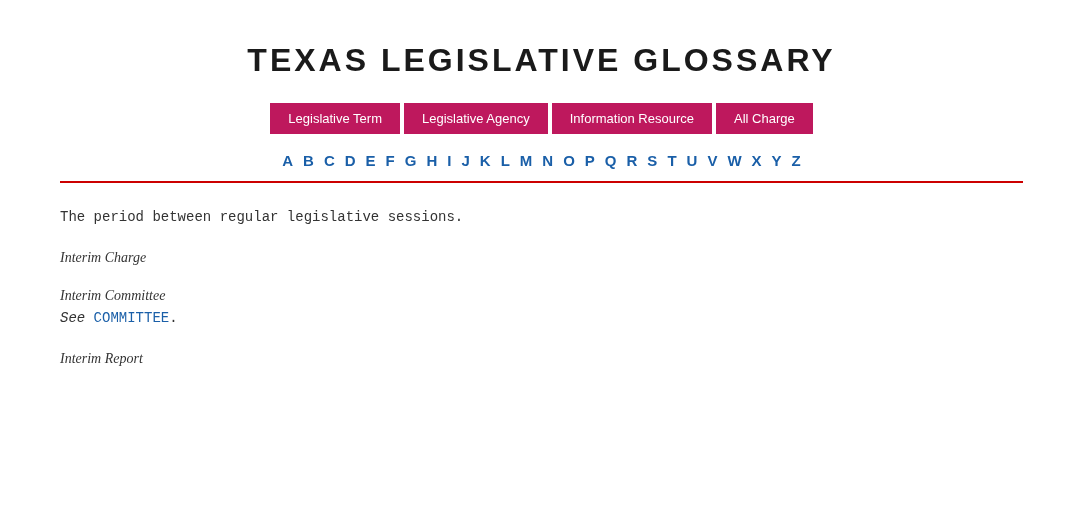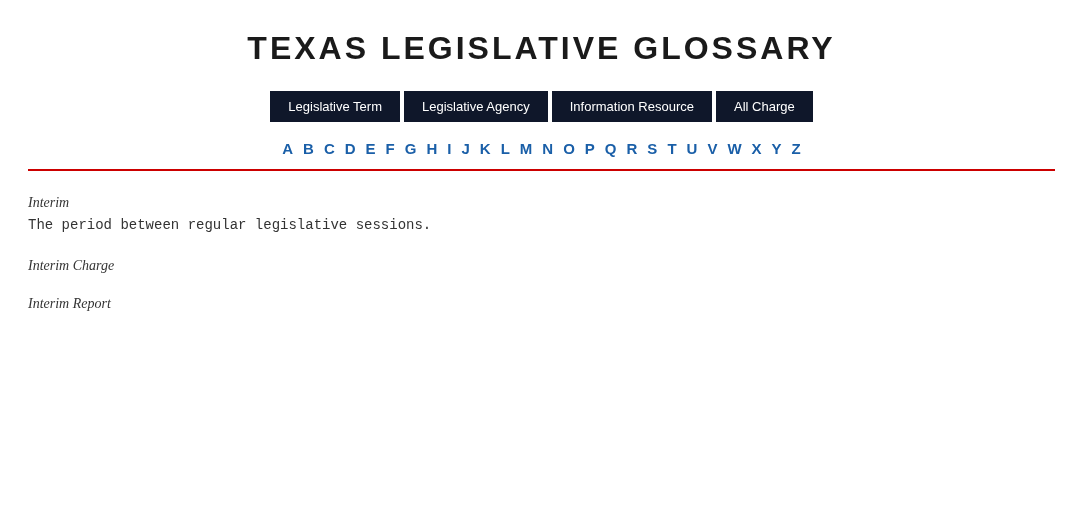--- a/index.html
+++ b/index.html
@@ -10,43 +10,43 @@
 
     body {
       font-family: Georgia, 'Times New Roman', serif;
       background: #ffffff;
       color: #333;
       font-size: 14px;
     }
 
     .page-wrapper {
       max-width: 1083px;
-      margin: 0 auto;
-      padding: 30px 28px;
+      margin: 12px auto;
+      padding: 30px 60px;
     }
 
     .main-title {
       text-align: center;
       font-size: 32px;
       font-weight: bold;
       letter-spacing: 3px;
       color: #1a1a1a;
       margin-bottom: 24px;
       font-family: Arial, sans-serif;
     }
 
     .nav-buttons {
       display: flex;
       justify-content: center;
       gap: 4px;
       margin-bottom: 18px;
     }
 
     .nav-btn {
-      background-color: #0f172a;
+      background-color: #be185d;
       color: #ffffff;
       border: none;
       padding: 8px 18px;
       font-size: 13px;
       cursor: pointer;
       font-family: Arial, sans-serif;
     }
 
     .alpha-nav {
       display: flex;
@@ -139,26 +139,31 @@
     <a href="#V">V</a>
     <a href="#W">W</a>
     <a href="#X">X</a>
     <a href="#Y">Y</a>
     <a href="#Z">Z</a>
   </div>
 
   <hr class="divider">
 
   <div class="term-section" id="interim">
-    <div class="term-title">Interim</div>
     <div class="term-definition">The period between regular legislative sessions.</div>
   </div>
 
   <div class="term-section" id="interim-charge">
     <div class="term-title">Interim Charge</div>
   </div>
 
+  <div class="term-section" id="interim-committee">
+    <div class="term-title">Interim Committee</div>
+    <div class="term-definition">
+      <span class="see-also">See </span><a href="#committee" class="term-link">COMMITTEE</a><span>.</span>
+    </div>
+  </div>
 
   <div class="term-section" id="interim-report">
     <div class="term-title">Interim Report</div>
   </div>
 
 </div>
 
 </body></html>

